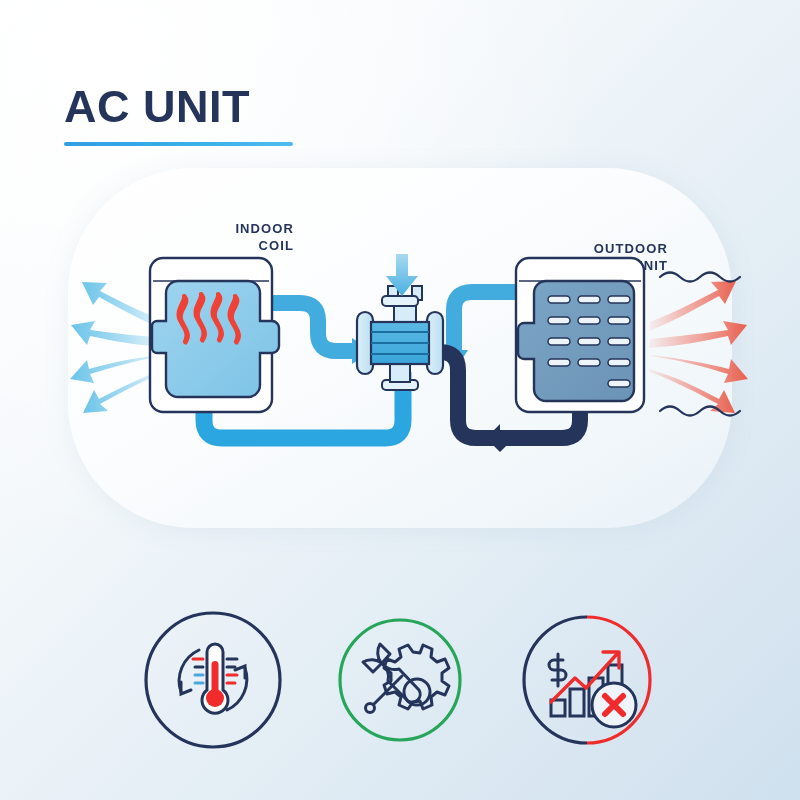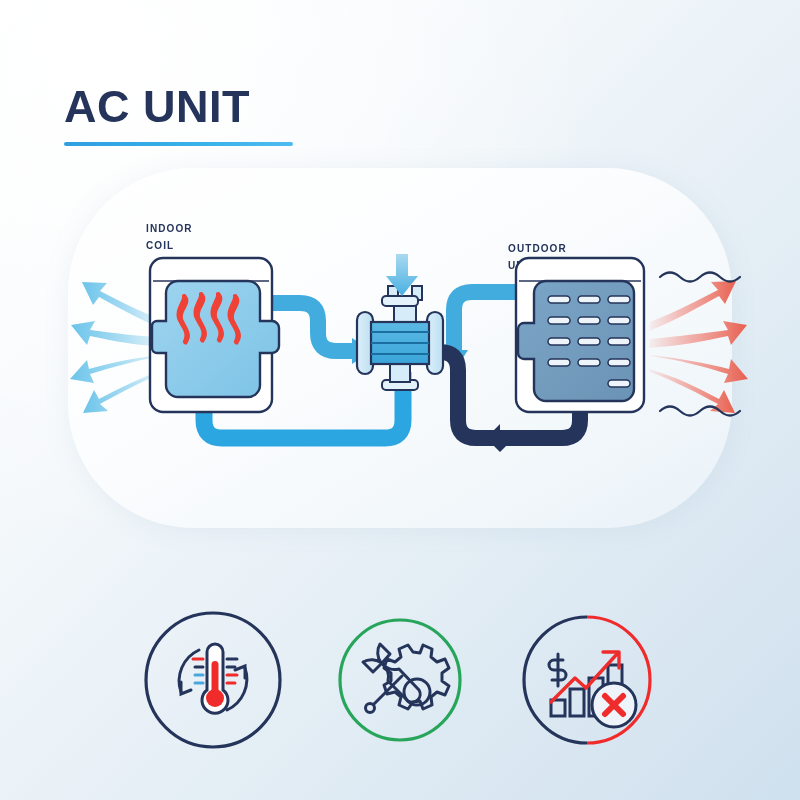--- a/index.html
+++ b/index.html
@@ -63,22 +63,22 @@
     position: absolute;
     left: 0;
     top: 0;
     width: 800px;
     height: 800px;
     pointer-events: none;
   }
 
   .unit-label {
     position: absolute;
-    text-align: left;
-    font-size: 10px;
+    text-align: right;
+    font-size: 13px;
     font-weight: bold;
     letter-spacing: 1.1px;
     line-height: 17px;
     color: #24345a;
     font-family: "Liberation Sans", sans-serif;
     white-space: pre-line;
   }
   #label-indoor { left: 146px; top: 220px; width: 148px; }
   #label-outdoor { left: 508px; top: 220px; width: 160px; margin-top: 20px; }
 

